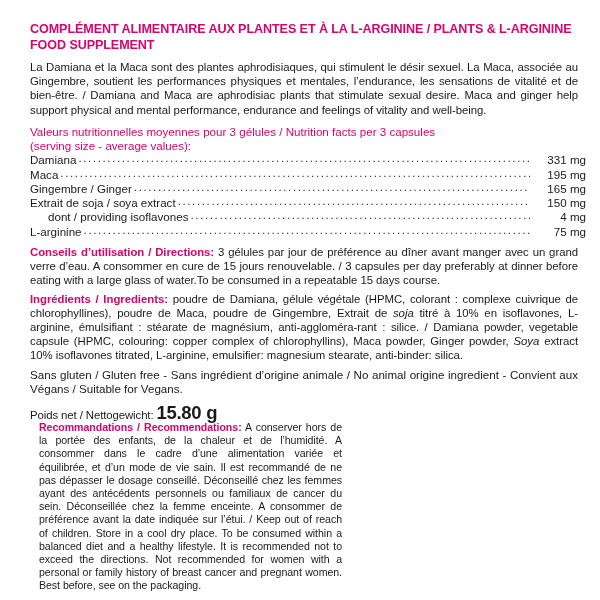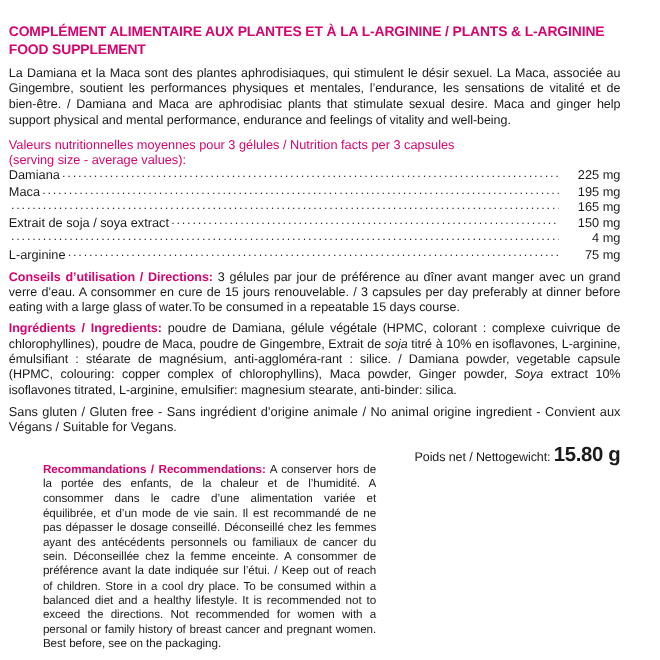--- a/index.html
+++ b/index.html
@@ -11,21 +11,21 @@
     width: 600px;
     height: 600px;
     overflow: hidden;
     font-family: "Liberation Sans", sans-serif;
     color: #1a1a1a;
   }
   .label {
     width: 600px;
     height: 484px;
     box-sizing: border-box;
-    padding: 22px 22px 0 8px;
+    padding: 22px 22px 0 30px;
     position: relative;
   }
 
   
   .product-title {
     color: #d6046e;
     font-weight: bold;
     font-size: 12.6px;
     line-height: 15.5px;
     letter-spacing: -0.1px;
@@ -97,21 +97,20 @@
     max-width: 556px;
     margin: 5px 0 0 0;
   }
 
   
   .netweight {
     text-align: right;
     margin: 6px 0 0 0;
     max-width: 556px;
     display: flex;
-    justify-content: flex-end;
     align-items: baseline;
   }
   .netweight-label {
     font-size: 11.4px;
     letter-spacing: -0.1px;
   }
   .netweight-value {
     font-size: 18.5px;
     font-weight: bold;
     margin-left: 3px;
@@ -144,37 +143,39 @@
   <h1 class="product-title">COMPLÉMENT ALIMENTAIRE AUX PLANTES ET À LA L-ARGININE / PLANTS &amp; L-ARGININE FOOD SUPPLEMENT</h1>
 
   <p class="para">La Damiana et la Maca sont des plantes aphrodisiaques, qui stimulent le désir sexuel. La Maca, associée au Gingembre, soutient les performances physiques et mentales, l’endurance, les sensations de vitalité et de bien-être. / Damiana and Maca are aphrodisiac plants that stimulate sexual desire. Maca and ginger help support physical and mental performance, endurance and feelings of vitality and well-being.</p>
 
   <div class="nf-heading">Valeurs nutritionnelles moyennes pour 3 gélules / Nutrition facts per 3 capsules (serving size - average values):</div>
 
   <div class="nf-table" id="nf-table">
       <div class="nf-row">
         <span class="nf-name">Damiana</span>
         <span class="nf-lead"></span>
-        <span class="nf-val">225 mg</span>
+        <span class="nf-val">331 mg</span>
       </div>
       <div class="nf-row">
         <span class="nf-name">Maca</span>
         <span class="nf-lead"></span>
         <span class="nf-val">195 mg</span>
       </div>
       <div class="nf-row">
+        <span class="nf-name">Gingembre / Ginger</span>
         <span class="nf-lead"></span>
         <span class="nf-val">165 mg</span>
       </div>
       <div class="nf-row">
         <span class="nf-name">Extrait de soja / soya extract</span>
         <span class="nf-lead"></span>
         <span class="nf-val">150 mg</span>
       </div>
       <div class="nf-row">
+        <span class="nf-name indent">dont / providing isoflavones</span>
         <span class="nf-lead"></span>
         <span class="nf-val">4 mg</span>
       </div>
       <div class="nf-row">
         <span class="nf-name">L-arginine</span>
         <span class="nf-lead"></span>
         <span class="nf-val">75 mg</span>
       </div>
     </div>
 

